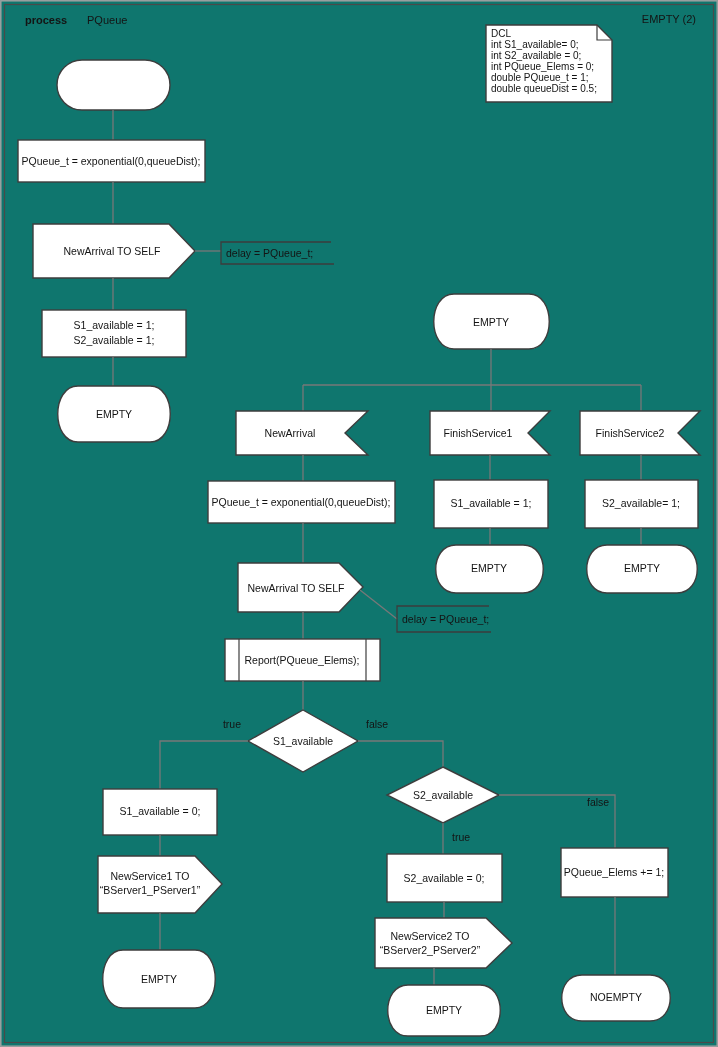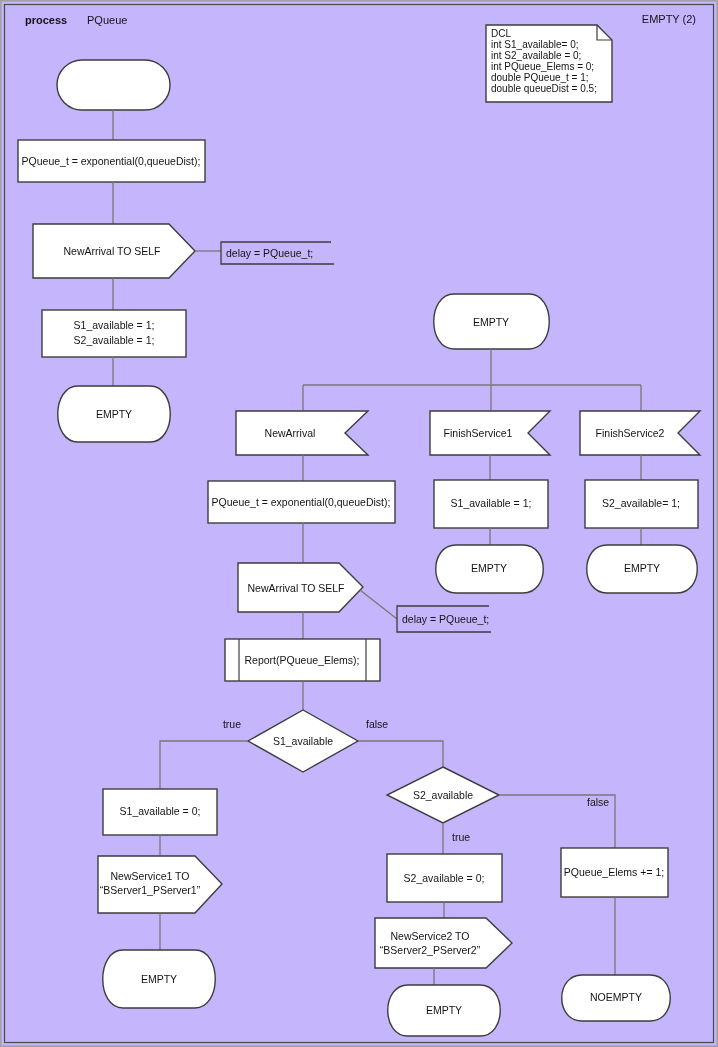--- a/index.html
+++ b/index.html
@@ -3,21 +3,21 @@
 <meta charset="utf-8">
 <style>
   :root{
     --shape-stroke:#3d3d3d;
     --conn-stroke:#787878;
     --text-color:#141414;
     --frame-outer:#a0a0a0;
     --frame-inner:#4a4a4a;
   }
   html,body{margin:0;padding:0;background:#fff;}
-  .stage{position:relative;width:718px;height:1047px;background:#c4b5fd;}
+  .stage{position:relative;width:718px;height:1047px;background:#0f766e;}
   svg{display:block;}
   .shape{fill:#ffffff;stroke:var(--shape-stroke);stroke-width:1.4;}
   .note{fill:#ffffff;stroke:var(--shape-stroke);stroke-width:1.4;}
   .conn{fill:none;stroke:var(--conn-stroke);stroke-width:1.3;}
   .inner{fill:none;stroke:var(--shape-stroke);stroke-width:1.2;}
   .open-box{fill:none;stroke:var(--shape-stroke);stroke-width:1.3;}
   .frame-o{fill:none;stroke:var(--frame-outer);stroke-width:1.5;}
   .frame-i{fill:none;stroke:var(--frame-inner);stroke-width:1.2;}
   text{font-family:"Liberation Sans",sans-serif;font-size:10.5px;fill:var(--text-color);}
   .tc{text-anchor:middle;}

